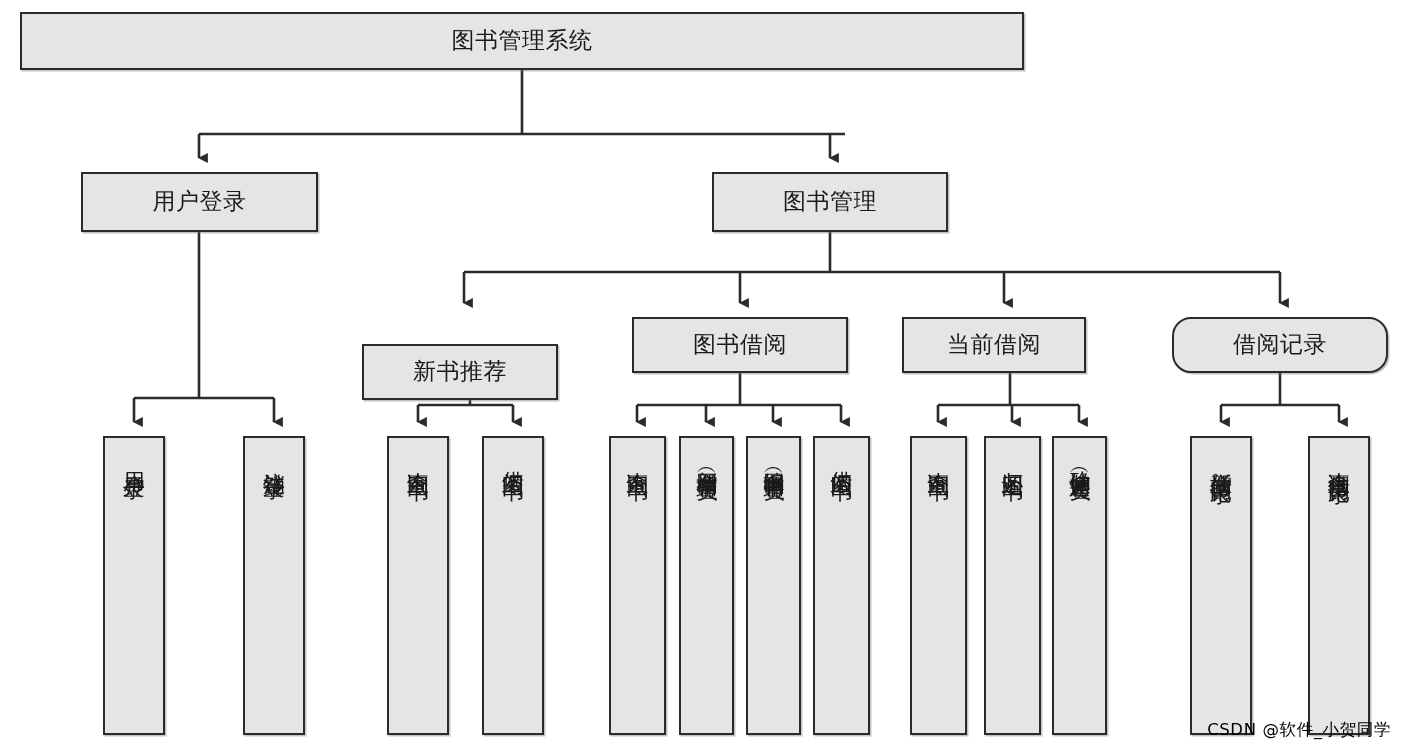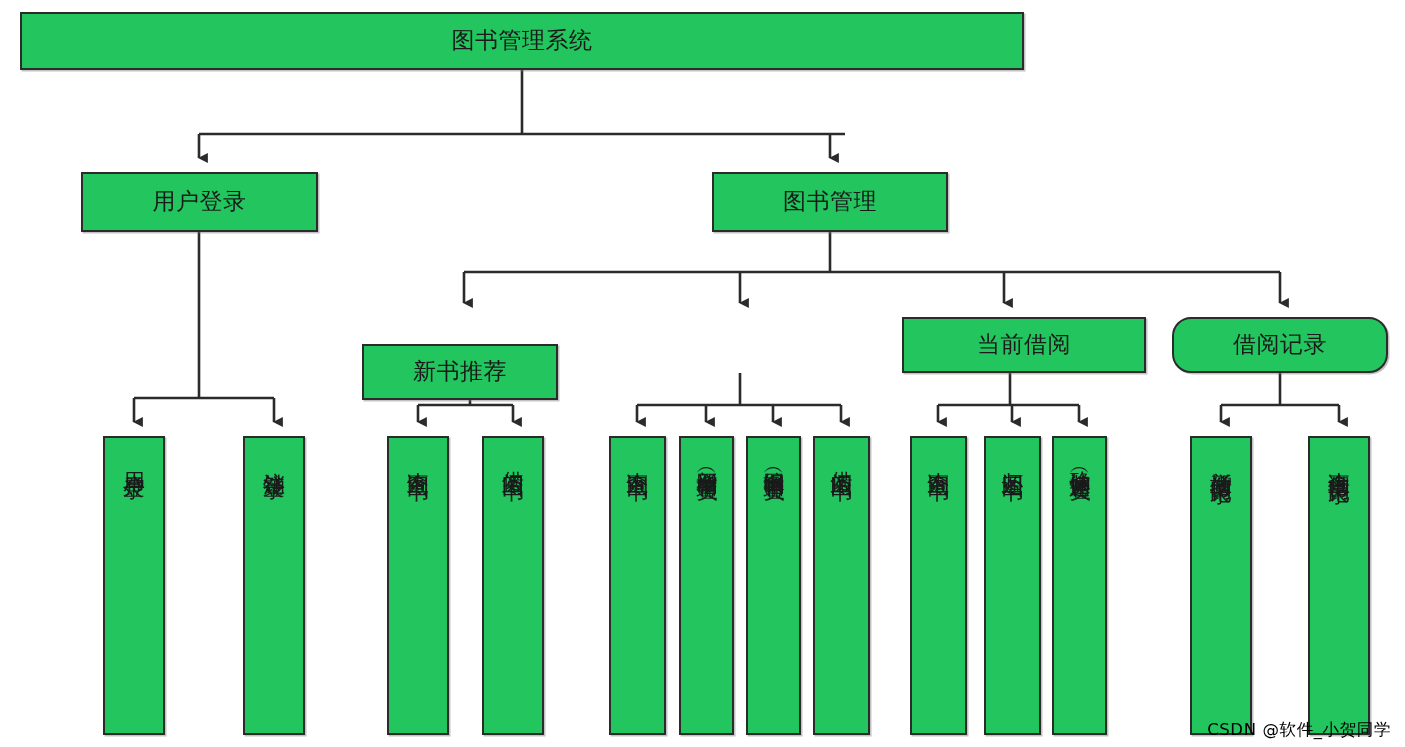--- a/index.html
+++ b/index.html
@@ -25,21 +25,21 @@
     left: 0;
     top: 0;
     width: 1405px;
     height: 747px;
     pointer-events: none;
   }
   .node {
     position: absolute;
     box-sizing: border-box;
     border: 2.6px solid #2b2b2b;
-    background: #22c55e;
+    background: #e5e5e5;
     display: flex;
     align-items: center;
     justify-content: center;
     color: #1a1a1a;
     box-shadow: 1.5px 1.5px 0 rgba(120,120,120,0.45);
   }
   .node .label {
     display: block;
     text-align: center;
     line-height: 1.18;
@@ -140,22 +140,25 @@
   </div>
 
   <div class="node horiz" style="left:712px; top:172px; width:236px; height:60px;">
     <span class="label">图书管理</span>
   </div>
 
   <div class="node horiz" style="left:362px; top:300px; width:196px; height:56px;margin-top:44px;">
     <span class="label">新书推荐</span>
   </div>
 
-
-  <div class="node horiz" style="left:902px; top:317px; width:244px; height:56px;">
+  <div class="node horiz" style="left:632px; top:317px; width:216px; height:56px;">
+    <span class="label">图书借阅</span>
+  </div>
+
+  <div class="node horiz" style="left:902px; top:317px; width:184px; height:56px;">
     <span class="label">当前借阅</span>
   </div>
 
   <div class="node horiz" style="left:1172px; top:317px; width:216px; height:56px;border-radius:19px;">
     <span class="label">借阅记录</span>
   </div>
 
   <div class="node vert" style="left:103px; top:436px; width:62px; height:299px;">
     <span class="label">用户登录</span>
   </div>

